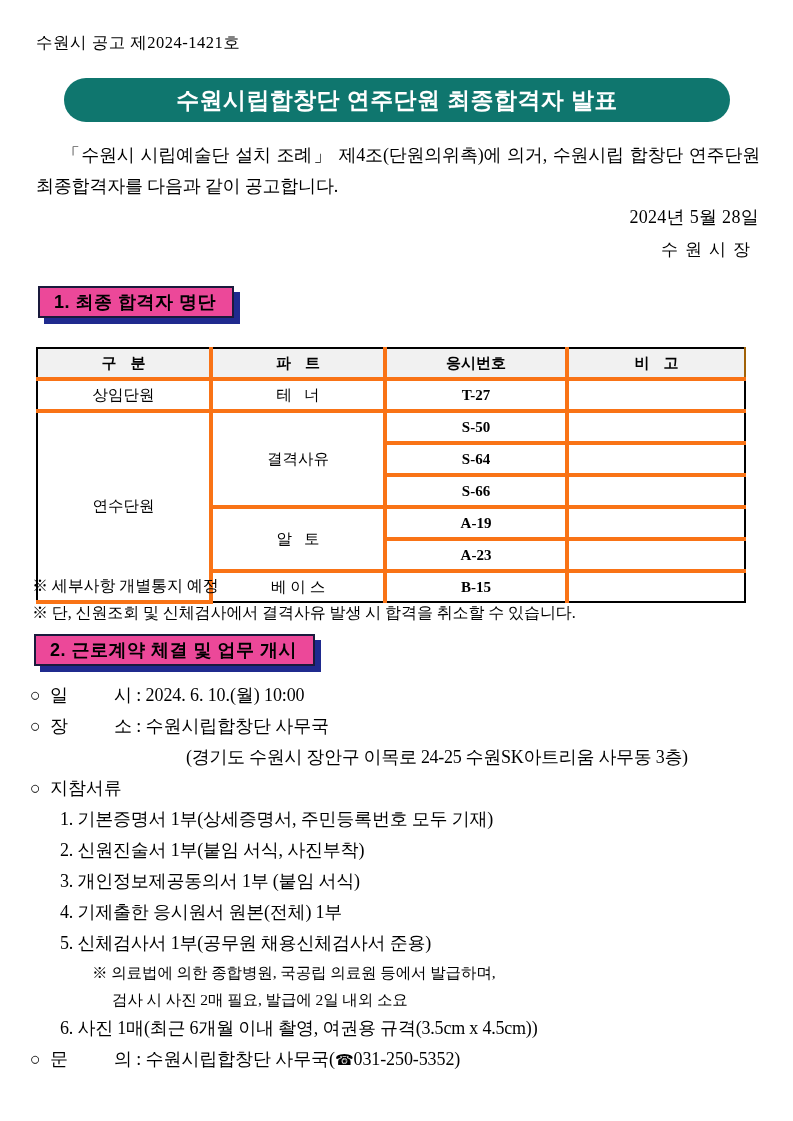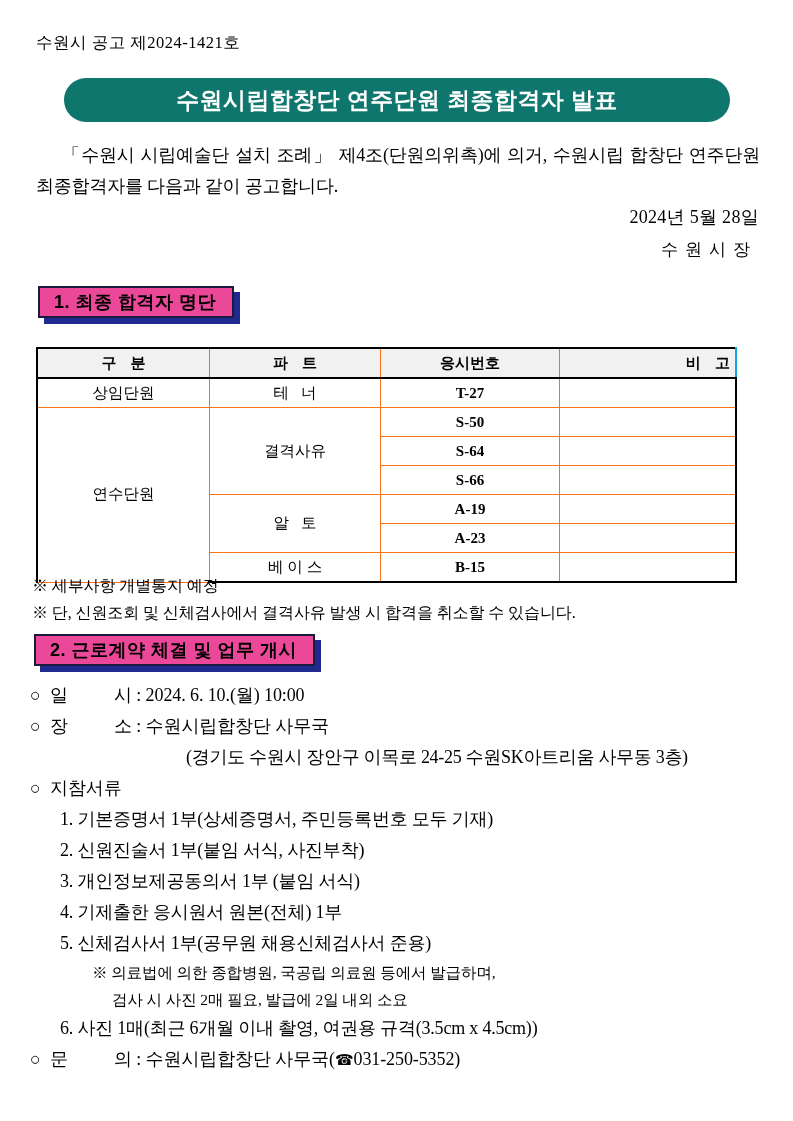--- a/index.html
+++ b/index.html
@@ -105,21 +105,21 @@
     left: 36px;
     top: 339px;
     width: 679px;
     border-collapse: collapse;
     table-layout: fixed;
     font-size: 15.5px;
     margin-top: 8px;
   }
   .result-table th,
   .result-table td {
-    border: 1px solid #f97316;
+    border: 4px solid #f97316;
     text-align: center;
     vertical-align: middle;
     height: 28px;
     padding: 0;
   }
   .result-table thead th {
     background: #f1f1f1;
     font-family: "Liberation Sans", "DejaVu Sans", sans-serif;
     font-weight: bold;
     font-size: 15px;
@@ -136,21 +136,21 @@
     font-family: Liberation Serif, serif;
     font-weight: bold;
     font-size: 15px;
     letter-spacing: 0px;
   }
   .result-table td.cell-remark { }
   .result-table tbody tr:last-child td { border-bottom: 2px solid #000000; }
   .result-table td.edge-l { border-left: 2px solid #000000; }
   .result-table td.edge-r { border-right: 2px solid #000000; }
   .result-table th.edge-l { border-left: 2px solid #000000; }
-  .result-table th.edge-r { border-right: 2px solid #0ea5e9; text-align: right; }
+  .result-table th.edge-r { border-right: 2px solid #a16207; }
 
   
   .note-list {
     position: absolute;
     left: 32px;
     top: 572px;
     font-size: 16px;
     line-height: 27px;
     letter-spacing: -0.1px;
   }

